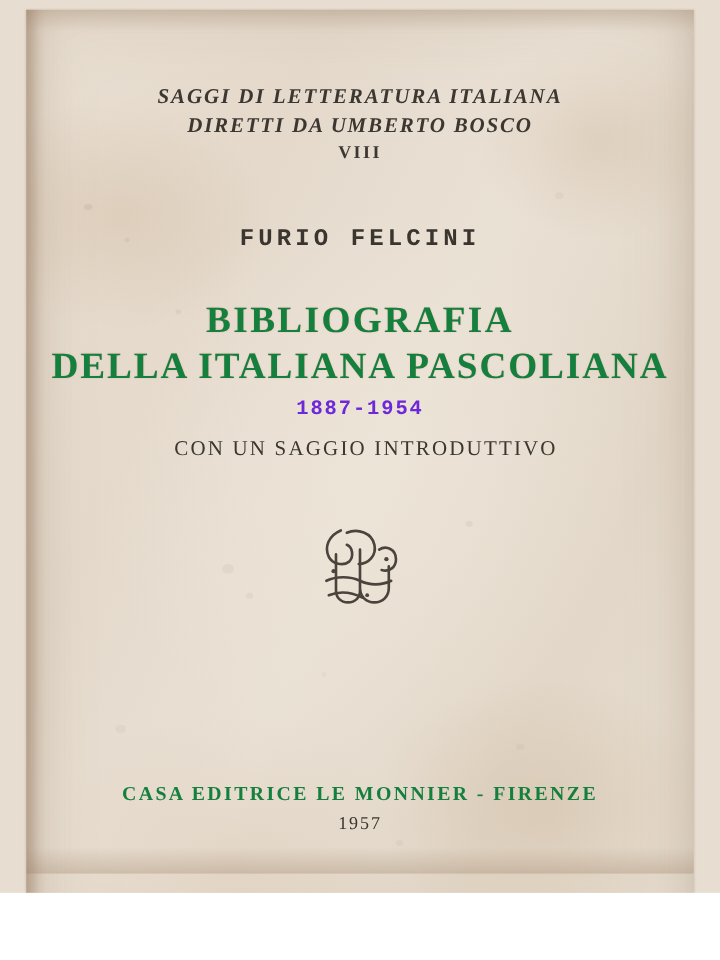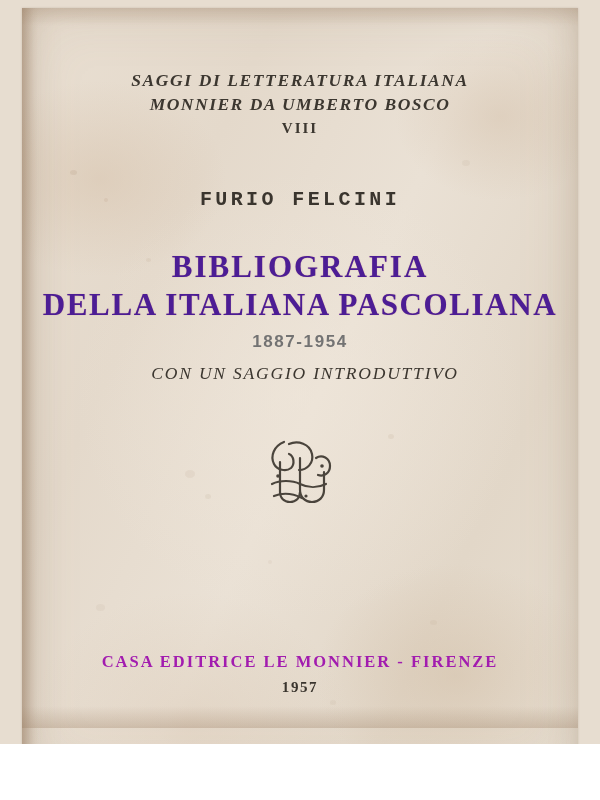--- a/index.html
+++ b/index.html
@@ -118,83 +118,82 @@
     font-weight: bold;
     font-size: 20px;
     letter-spacing: 3.4px;
   }
 
   .title {
     position: absolute;
     left: 0;
     right: 0;
     top: 240px;
-    color: #4c1d95;
+    color: #15803d;
     font-family: "Liberation Serif", serif;
     font-weight: bold;
     font-size: 31px;
     letter-spacing: 2.0px;
     line-height: 38px;
     text-shadow: 0 0 1px rgba(176,58,51,0.35);
   }
   .title .t2 { font-size: 31px; letter-spacing: 1.6px; }
 
   .years {
     position: absolute;
     left: 0;
     right: 0;
     top: 324px;
-    color: #737373;
-    font-family: Liberation Sans, sans-serif;
+    color: #6d28d9;
+    font-family: Liberation Mono, monospace;
     font-weight: bold;
     font-size: 17px;
     letter-spacing: 1.6px;
   }
 
   .subtitle {
     position: absolute;
     left: 0;
     right: 0;
     top: 355px;
     color: #3b362f;
     font-family: "Liberation Serif", serif;
-    font-style: italic;
     font-size: 17.5px;
     letter-spacing: 1.8px;
     padding-left: 10px;
   }
 
   .publisher-mark {
     position: absolute;
     left: 0;
     right: 0;
     top: 424px;
     height: 80px;
   }
   .publisher-mark svg { display: block; margin: 0 auto; }
 
   .imprint {
     position: absolute;
     left: 0;
     right: 0;
     bottom: 112px;
-    color: #a21caf;
+    color: #15803d;
     font-family: "Liberation Serif", serif;
     font-weight: bold;
     font-size: 16.5px;
     letter-spacing: 2.0px;
   }
   .year {
     position: absolute;
     left: 0;
     right: 0;
     bottom: 88px;
     color: #3a352e;
     font-family: "Liberation Serif", serif;
-    font-weight: bold;
+    font-weight: normal;
     font-size: 15px;
     letter-spacing: 1.6px;
   }
 </style>
 </head>
 <body>
 
 <div id="book-cover">
 
   <div class="paper"></div>
@@ -212,21 +211,21 @@
   <div class="speck" style="left:512px; top:300px; width:5px;  height:4px;  opacity:.35;"></div>
   <div class="speck" style="left:96px;  top:604px; width:9px;  height:7px;  opacity:.30;"></div>
   <div class="speck" style="left:330px; top:700px; width:6px;  height:5px;  opacity:.28;"></div>
   <div class="speck" style="left:268px; top:560px; width:4px;  height:4px;  opacity:.30;"></div>
   <div class="speck" style="left:430px; top:620px; width:7px;  height:5px;  opacity:.26;"></div>
 
   <div class="content">
 
     <div class="series">
       <div class="line1">SAGGI DI LETTERATURA ITALIANA</div>
-      <div class="line2">MONNIER DA UMBERTO BOSCO</div>
+      <div class="line2">DIRETTI DA UMBERTO BOSCO</div>
       <div class="series-number">VIII</div>
     </div>
 
     <div class="author">FURIO FELCINI</div>
 
     <div class="title">
       <div class="t1">BIBLIOGRAFIA</div>
       <div class="t2">DELLA ITALIANA PASCOLIANA</div>
     </div>
 

